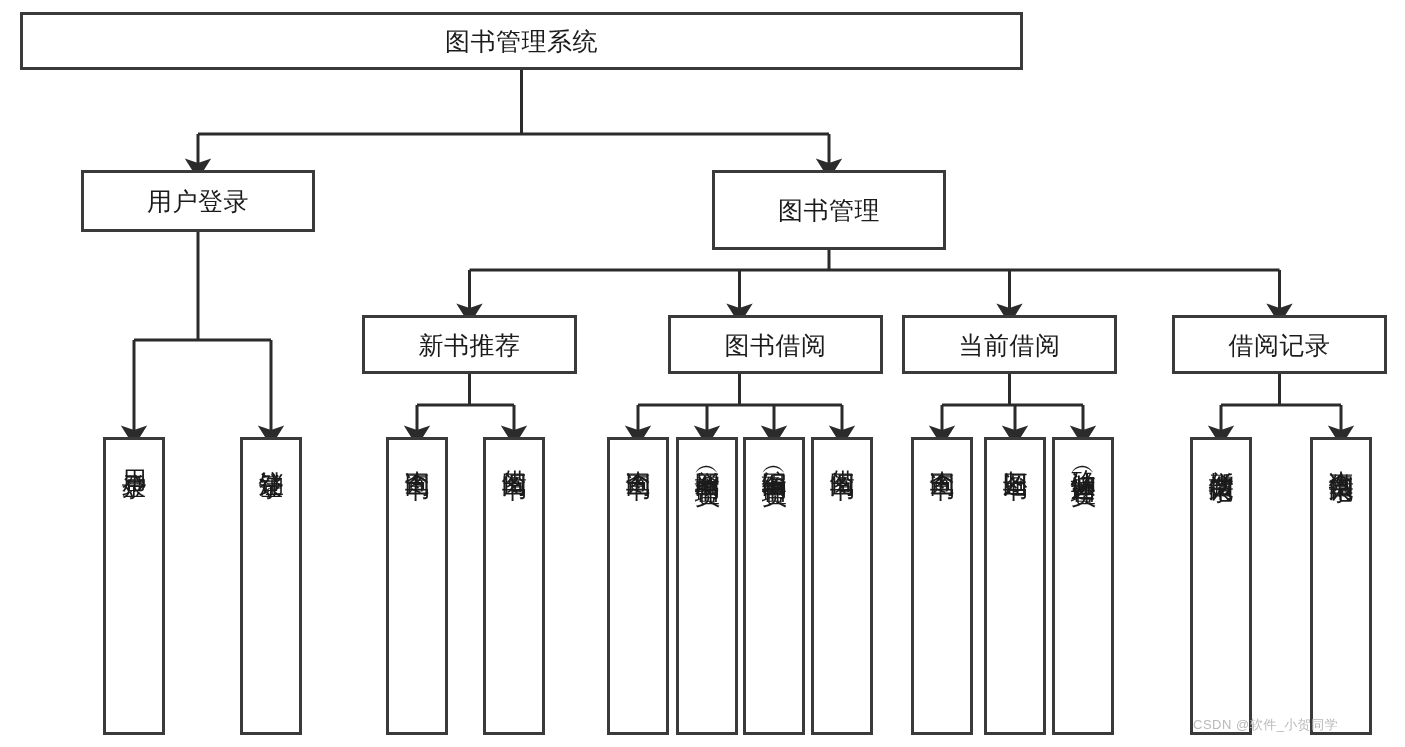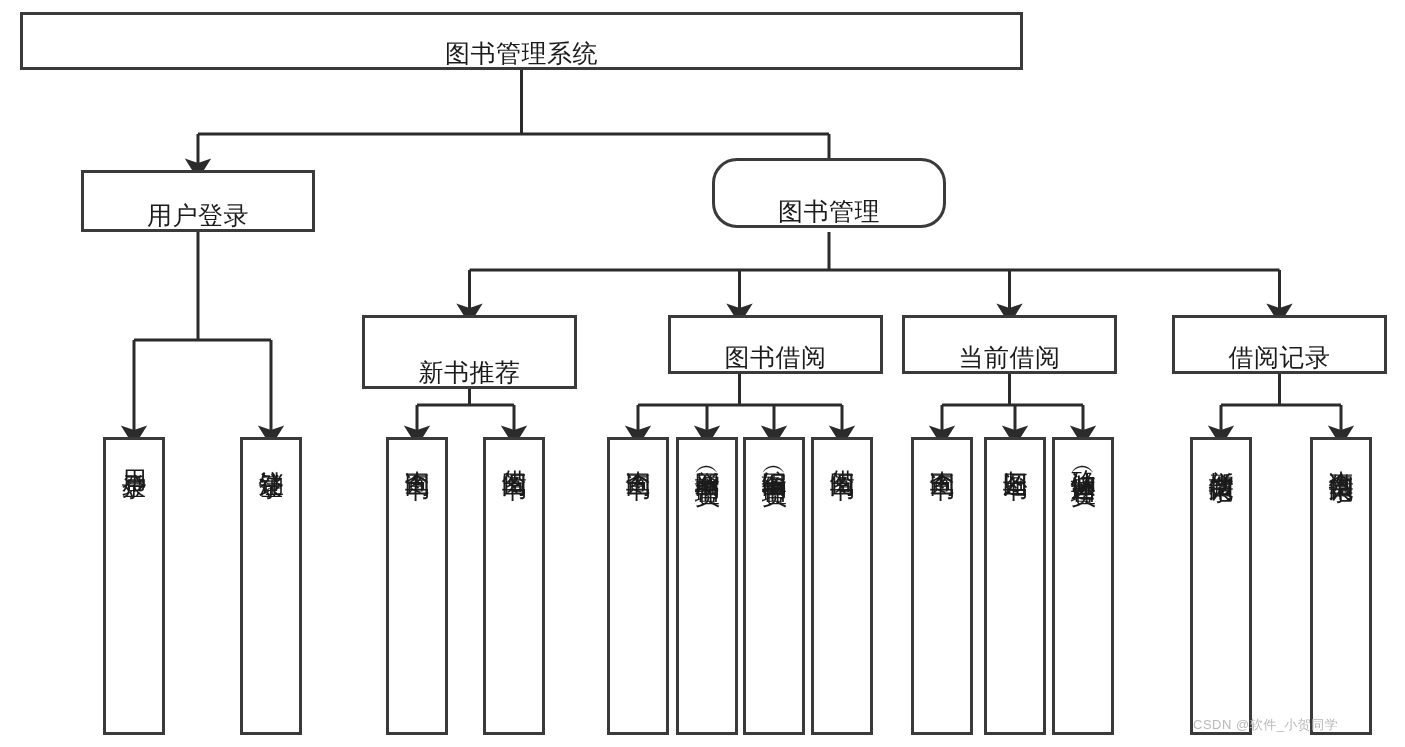--- a/index.html
+++ b/index.html
@@ -1,19 +1,19 @@
 <!DOCTYPE html>
 <html><head>
 <meta charset="utf-8">
 <style>
   html,body{margin:0;padding:0;background:#ffffff;}
   body{font-family:"Liberation Sans","DejaVu Sans",sans-serif;}
   #canvas{position:relative;width:1405px;height:747px;background:#ffffff;overflow:hidden;}
   svg#wires{position:absolute;left:0;top:0;width:1405px;height:747px;}
-  .node{position:absolute;box-sizing:border-box;background:#ffffff;border:3px solid #3a3a3a;display:flex;align-items:flex-end;justify-content:center;}
+  .node{position:absolute;box-sizing:border-box;background:#ffffff;border:3px solid #3a3a3a;display:flex;align-items:center;justify-content:center;}
   .node .label{color:#1b1b1b;text-align:center;line-height:1.12;letter-spacing:0.5px;}
   .node.horizontal .label{font-size:25px;}
   .node.vertical{align-items:flex-start;justify-content:center;padding-top:10px;}
   .node.vertical .label{writing-mode:vertical-rl;text-orientation:upright;font-size:25px;line-height:1.26;letter-spacing:2px;white-space:nowrap;}
   .watermark{position:absolute;color:#b9b9b9;font-size:13px;letter-spacing:0.5px;white-space:nowrap;}
 </style>
 </head>
 <body>
 
 <div id="canvas">
@@ -60,25 +60,25 @@
       </g>
   </svg>
 
   <div class="node horizontal" style="left: 20px; top: 12px; width: 1003px; height: 58px;">
     <span class="label">图书管理系统</span>
   </div>
 
   <div class="node horizontal" style="left: 81px; top: 170px; width: 234px; height: 62px;">
     <span class="label">用户登录</span>
   </div>
-  <div class="node horizontal" style="left: 712px; top: 158px; width: 234px; height: 70px; border-radius: 25px;">
+  <div class="node horizontal" style="left: 712px; top: 170px; width: 234px; height: 80px;">
     <span class="label">图书管理</span>
   </div>
 
-  <div class="node horizontal" style="left: 362px; top: 315px; width: 215px; height: 74px;">
+  <div class="node horizontal" style="left: 362px; top: 315px; width: 215px; height: 59px;">
     <span class="label">新书推荐</span>
   </div>
   <div class="node horizontal" style="left: 632px; top: 315px; width: 215px; height: 59px; margin-left: 36px;">
     <span class="label">图书借阅</span>
   </div>
   <div class="node horizontal" style="left: 1172px; top: 315px; width: 215px; height: 59px;">
     <span class="label">借阅记录</span>
   </div>
   <div class="node horizontal" style="left: 902px; top: 315px; width: 215px; height: 59px;">
     <span class="label">当前借阅</span>

